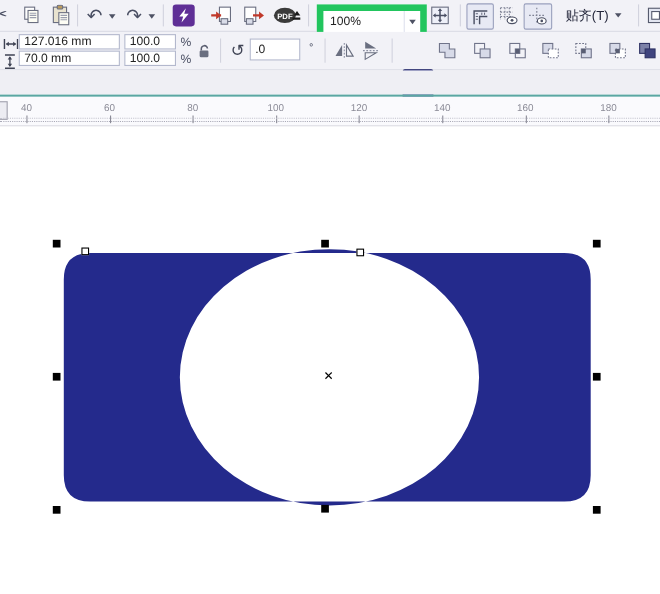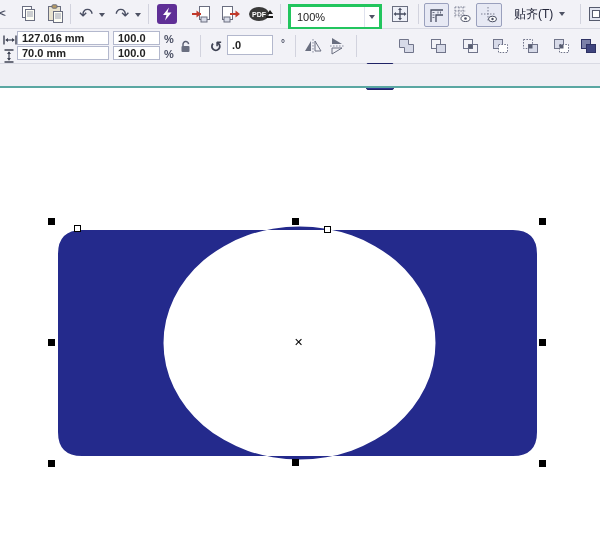--- a/index.html
+++ b/index.html
@@ -5,21 +5,21 @@
   html,body{margin:0;padding:0;}
   body{width:600px;height:540px;overflow:hidden;background:#fff;
        font-family:"Liberation Sans","DejaVu Sans",sans-serif;
        -webkit-font-smoothing:antialiased;}
   #app{position:relative;width:600px;height:540px;background:#fff;}
 
   
   .tb1{position:absolute;left:0;top:0;width:600px;height:28px;
        background:#f2f2f7;border-bottom:1px solid #d9dae3;}
   .tb2{position:absolute;left:0;top:29px;width:600px;height:34px;
-       background:#f2f2f7;border-bottom:1px solid #d9dae3;font-weight:bold;}
+       background:#f2f2f7;border-bottom:1px solid #d9dae3;}
   .gapstrip{position:absolute;left:0;top:64px;width:600px;height:22px;background:#efeff4;}
   .tealline{position:absolute;left:0;top:86px;width:600px;height:2px;background:#5aa7a2;}
   .ruler{position:absolute;left:0;top:88px;width:600px;height:26px;
          background:#fafafd;border-bottom:1px solid #d4d4dc;}
   .ruler::before{content:"";position:absolute;left:0;right:0;bottom:3px;
          border-bottom:1px dotted #a9a9b6;}
   .ruler::after{content:"";position:absolute;left:0;right:0;bottom:6px;
          border-bottom:1px dotted #c2c2cd;}
   .rlabel{position:absolute;top:5px;transform:translateX(-50%);
           font-size:9px;color:#8b8b97;}
@@ -30,21 +30,21 @@
 
   
   .tbtn{position:absolute;display:flex;align-items:center;justify-content:center;
         color:#4a4f63;}
   .vsep{position:absolute;top:4px;height:20px;width:1px;background:#d2d3de;}
   .vsep2{position:absolute;top:6px;height:22px;width:1px;background:#d2d3de;}
   .glyph{font-size:16px;line-height:1;color:#4a4f63;}
   .caret{width:0;height:0;border-left:3.5px solid transparent;
          border-right:3.5px solid transparent;border-top:4px solid #4e5264;}
   .combo{position:absolute;left:288px;top:4px;width:88px;height:20px;background:#fff;
-         border:3px solid #22c55e;display:flex;align-items:center;font-size:11px;color:#222;}
+         border:6px solid #22c55e;display:flex;align-items:center;font-size:11px;color:#222;}
   .combo .val{flex:1;padding-left:6px;}
   .combo .dd{width:14px;height:100%;display:flex;align-items:center;justify-content:center;
          border-left:1px solid #dfe2ee;}
   .pressed{border:1px solid #9aa0bd;background:#e7e9f4;border-radius:2px;}
   .appicon{width:20px;height:20px;border-radius:3px;background:#5f2f96;
            display:flex;align-items:center;justify-content:center;}
   .snapto{position:absolute;left:514px;top:4px;height:20px;display:flex;align-items:center;
           font-size:12px;color:#23263a;gap:6px;}
 
   
@@ -322,20 +322,39 @@
       <svg width="20" height="18" viewBox="0 0 20 18">
         <rect x="2.5" y="2.5" width="9" height="9" fill="#7c81a8" stroke="#2e3264"></rect>
         <rect x="7.5" y="7.5" width="9" height="8" fill="#3f447e" stroke="#2e3264"></rect>
       </svg>
     </div>
   </div>
 
   <div class="gapstrip"></div>
   <div class="tealline"></div>
 
+  <div class="ruler" id="hruler">
+    <div class="rorigin"></div>
+  <span class="rlabel" style="left: 24px;">40</span>
+      <div class="rtick" style="left: 24px;"></div>
+      <span class="rlabel" style="left: 99.6px;">60</span>
+      <div class="rtick" style="left: 99.6px;"></div>
+      <span class="rlabel" style="left: 175.2px;">80</span>
+      <div class="rtick" style="left: 175.2px;"></div>
+      <span class="rlabel" style="left: 250.8px;">100</span>
+      <div class="rtick" style="left: 250.8px;"></div>
+      <span class="rlabel" style="left: 326.4px;">120</span>
+      <div class="rtick" style="left: 326.4px;"></div>
+      <span class="rlabel" style="left: 402px;">140</span>
+      <div class="rtick" style="left: 402px;"></div>
+      <span class="rlabel" style="left: 477.6px;">160</span>
+      <div class="rtick" style="left: 477.6px;"></div>
+      <span class="rlabel" style="left: 553.2px;">180</span>
+      <div class="rtick" style="left: 553.2px;"></div>
+    </div>
 
   <div class="canvas">
 
     <svg width="600" height="425" viewBox="0 0 600 425" style="position:absolute;left:0;top:0;">
       <path id="shape-path" fill-rule="evenodd" d="M 82 115 H 513 Q 537 115 537 139 V 317 Q 537 341 513 341 H 82 Q 58 341 58 317 V 139 Q 58 115 82 115 Z
            M 163.5 228 a 136 116.5 0 1 0 272 0 a 136 116.5 0 1 0 -272 0 Z" fill="#242a8c"></path>
     </svg>
 
     <div class="handle" style="left:48px;top:103px;"></div>
     <div class="handle" style="left:292px;top:103px;"></div>

